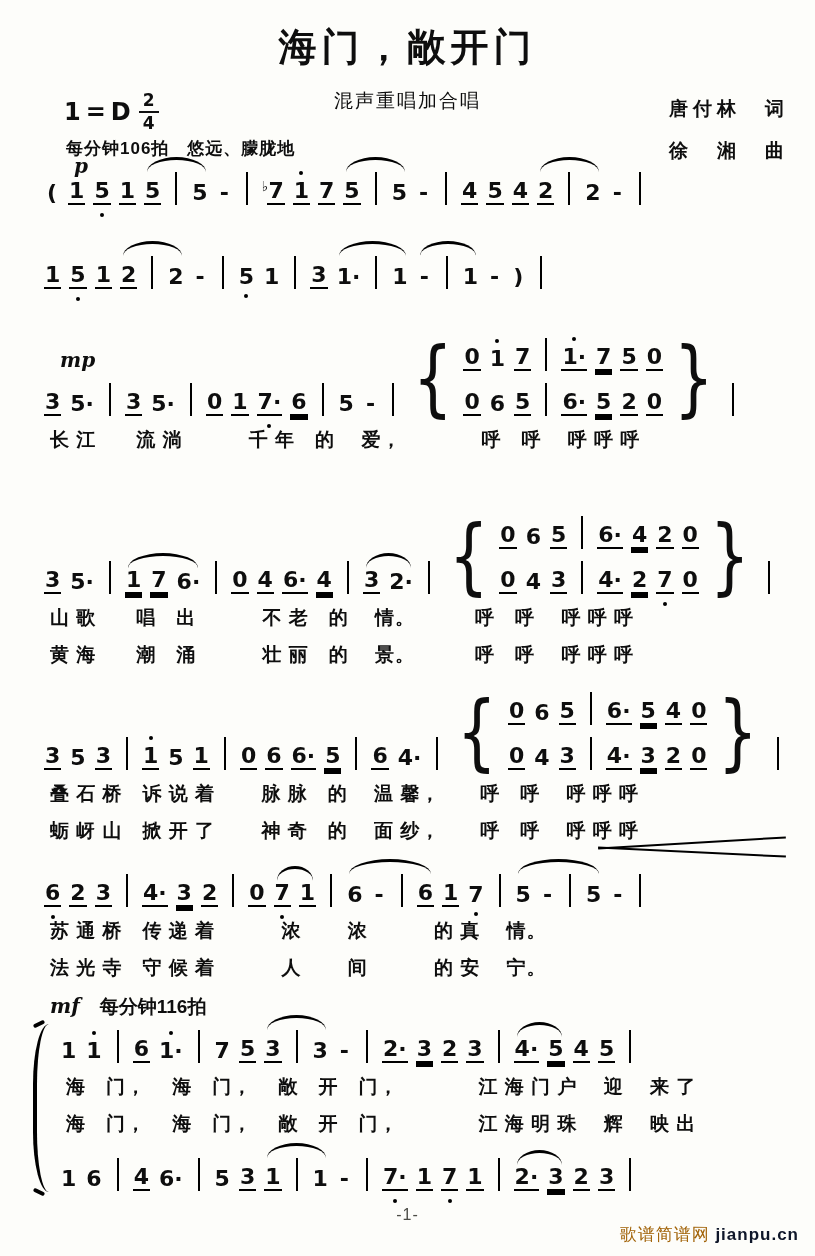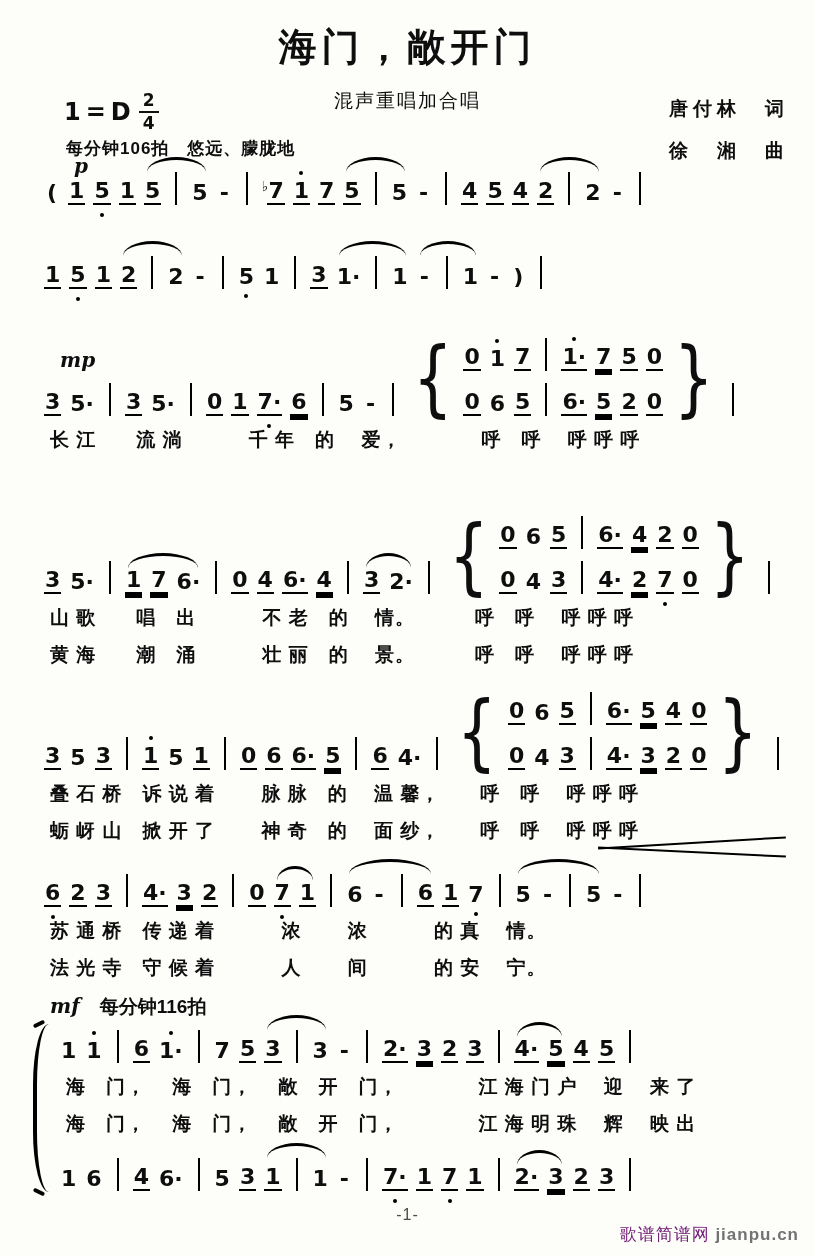--- a/index.html
+++ b/index.html
@@ -66,22 +66,22 @@
 
   .hairpin{position:absolute;top:836px;left:598px;width:188px;height:26px;}
   .hairpin::before,.hairpin::after{content:"";position:absolute;left:0;right:0;
             border-top:2.5px solid #000;}
   .hairpin::before{top:6px;transform:rotate(-3.4deg);}
   .hairpin::after{top:15px;transform:rotate(2.8deg);}
 
   .footer-page{position:absolute;top:1206px;left:0;right:0;text-align:center;
                font-size:16px;color:#4c4c46;letter-spacing:1px;}
   .wm{position:absolute;top:1223px;right:16px;font-size:17px;letter-spacing:1px;}
-  .wm .g{color:#701a75;}
-  .wm .o{color:#737373;font-weight:700;margin-top:44px;}
+  .wm .g{color:#a16207;}
+  .wm .o{color:#0f172a;font-weight:700;margin-top:44px;}
 </style>
 </head>
 <body>
 
 <div class="page">
 
   <div class="title">海门，敞开门</div>
   <div class="subtitle">混声重唱加合唱</div>
 
   <div class="keysig">

